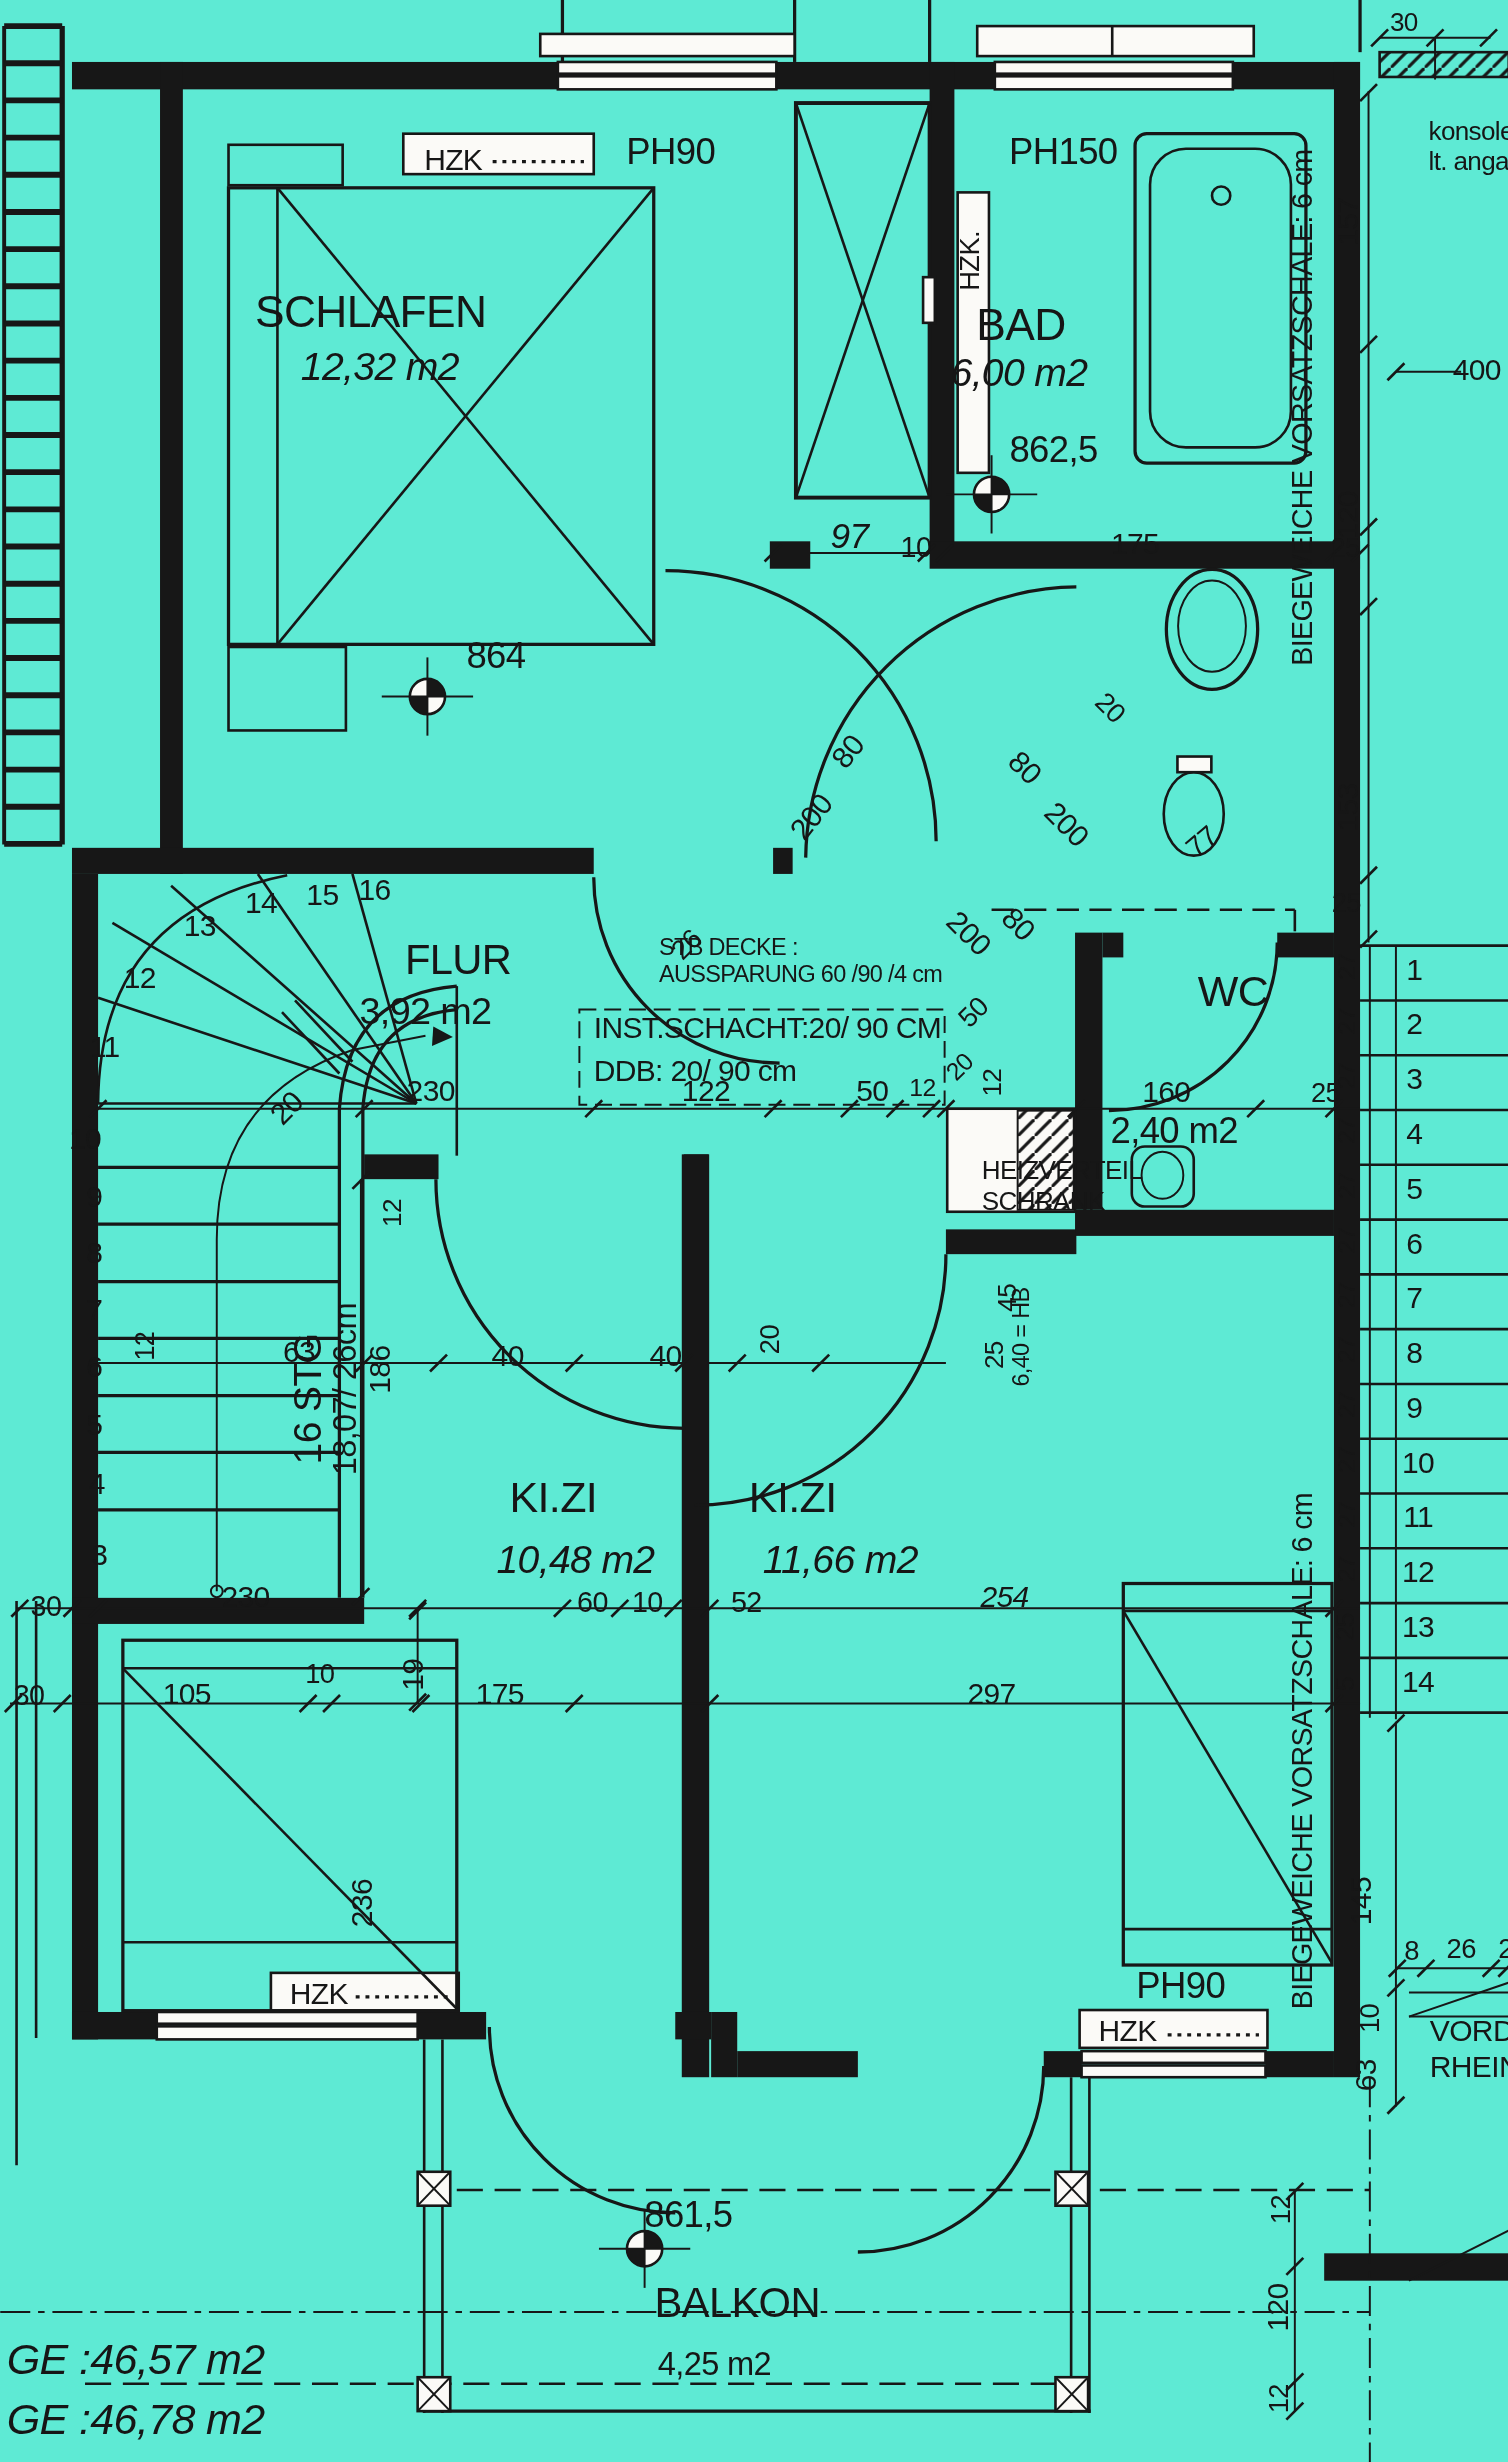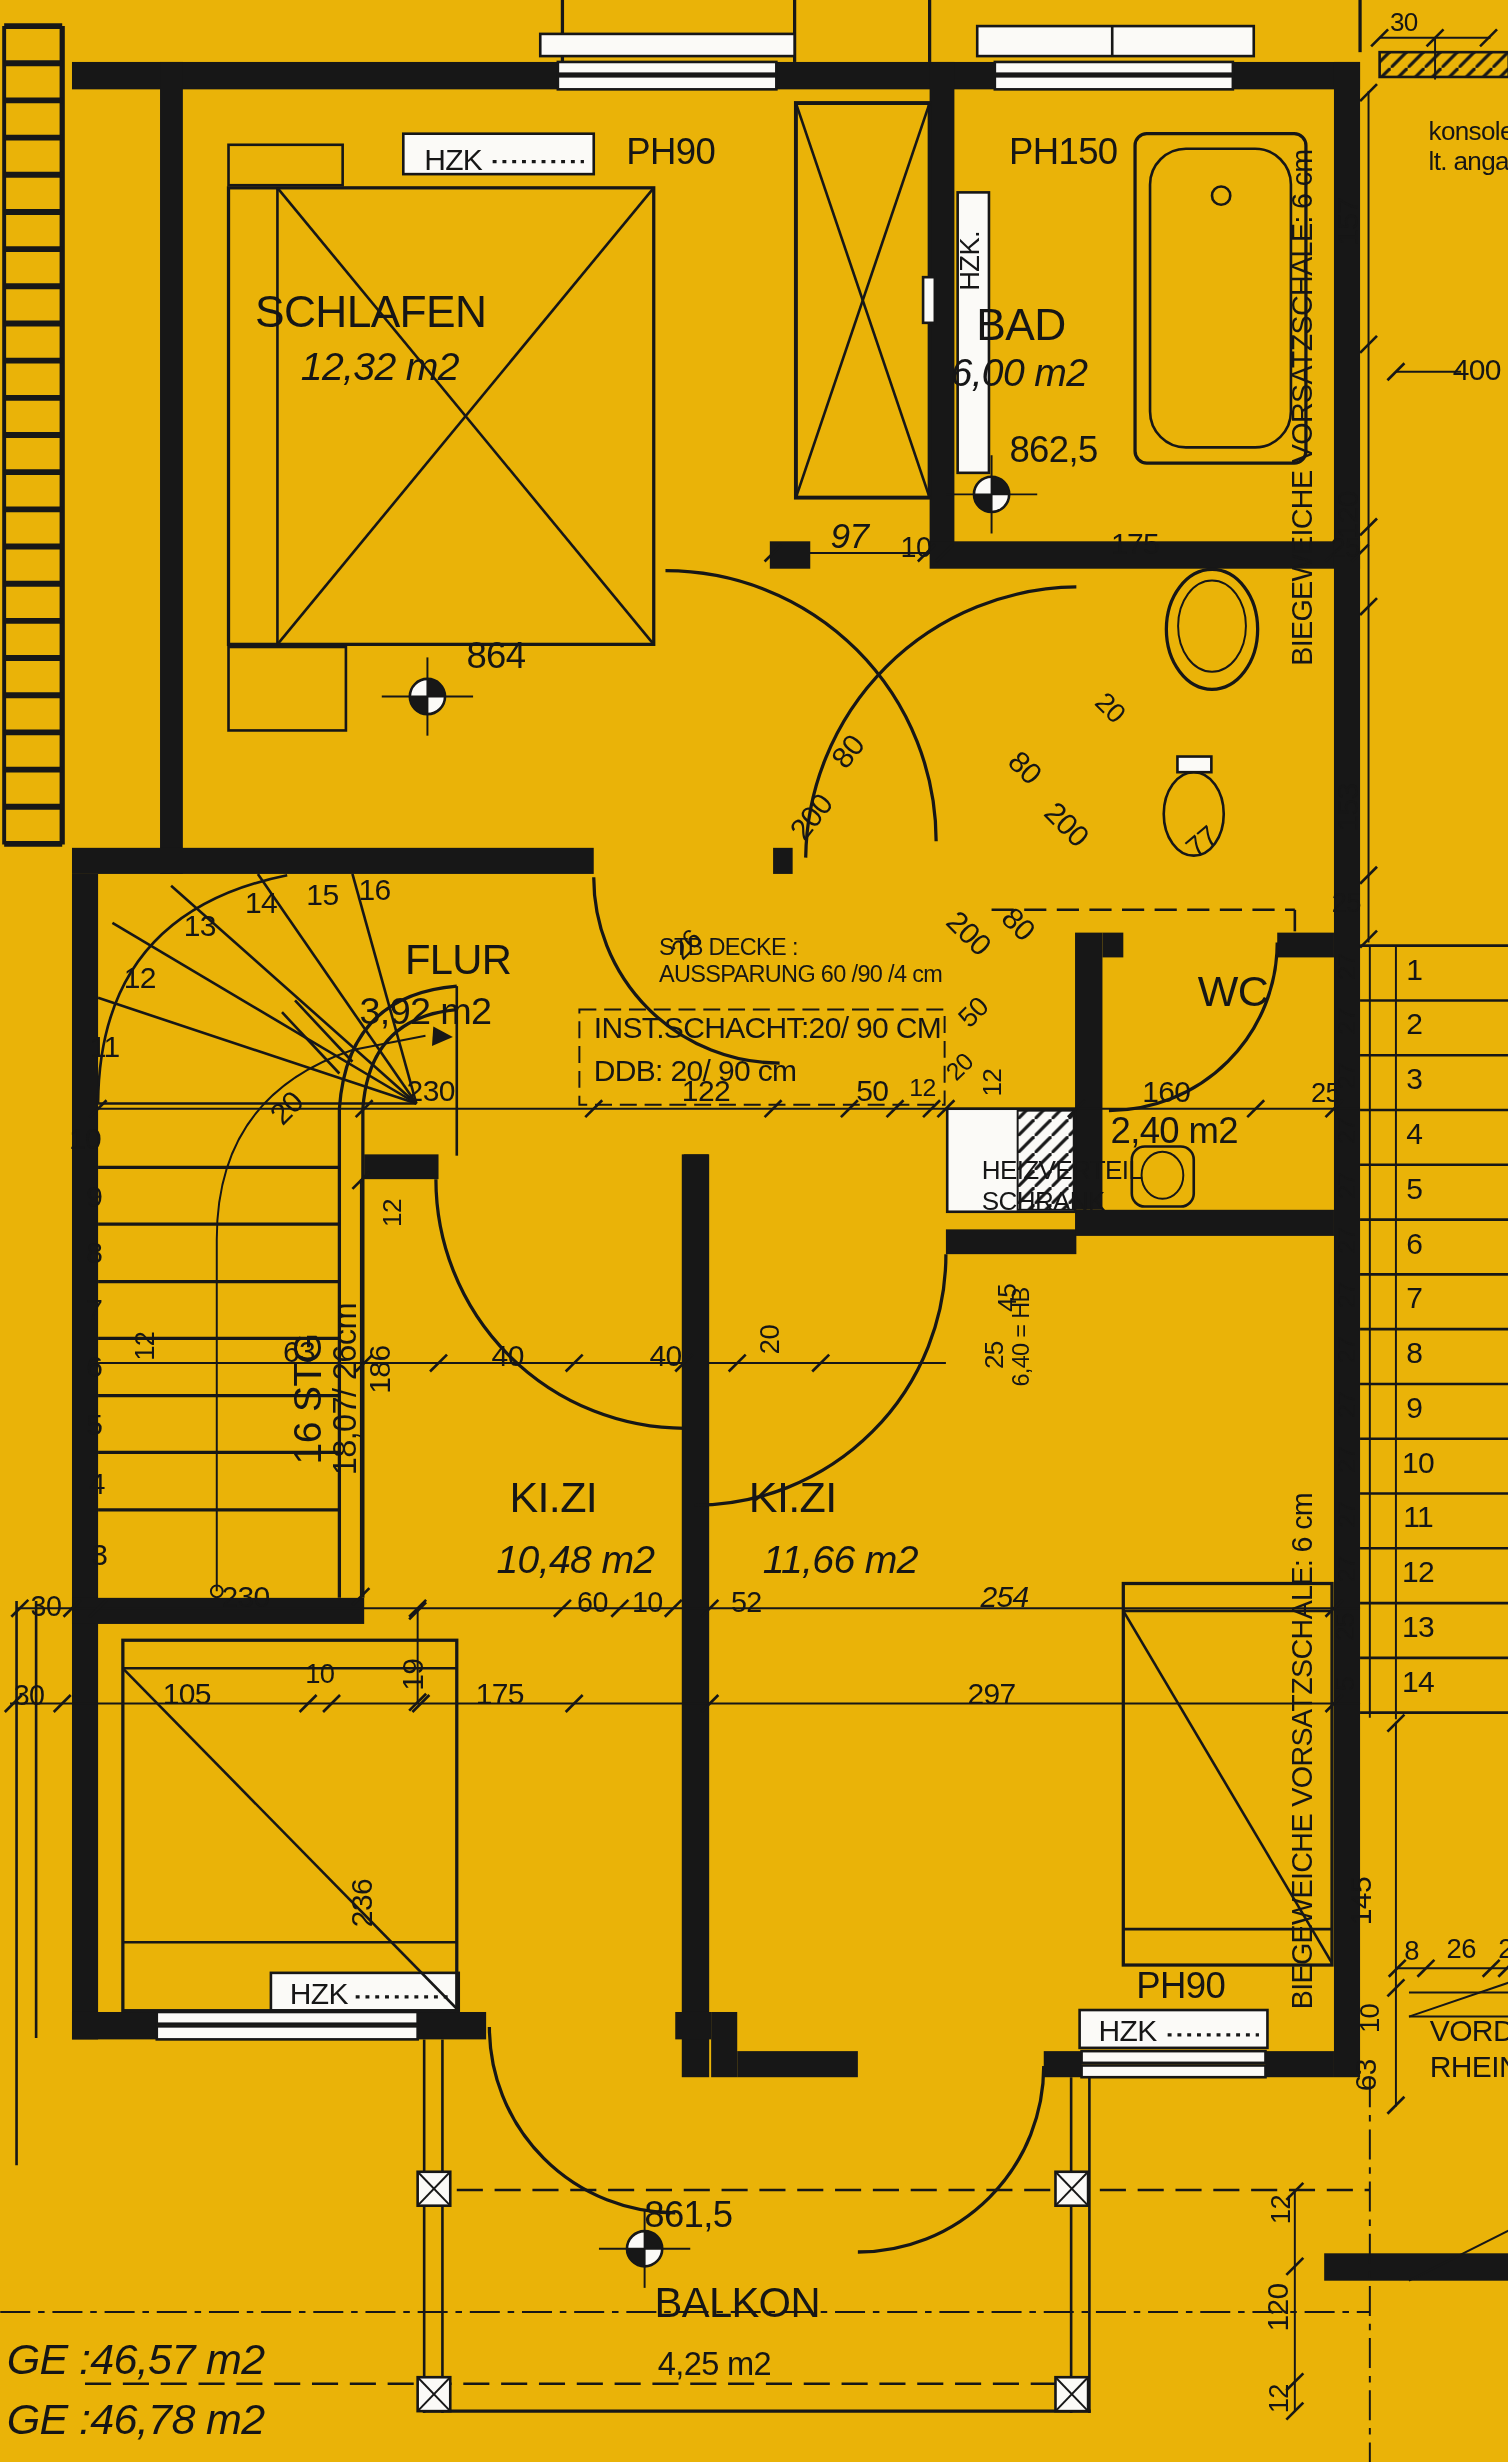--- a/index.html
+++ b/index.html
@@ -1,16 +1,16 @@
 <!DOCTYPE html>
 <html style="font-size:10.4px"><head>
 <meta charset="utf-8">
 <style>
   html,body{margin:0;padding:0;background:#e8e8e6;}
-  #page{position:relative;width:1509px;height:2462px;background:#eab308;overflow:hidden;}
+  #page{position:relative;width:1509px;height:2462px;background:#5eead4;overflow:hidden;}
   svg{position:absolute;left:0;top:0;}
   svg text{font-family:"Liberation Sans","DejaVu Sans",sans-serif;fill:#161616;letter-spacing:-1px;}
   .w{fill:#171717;stroke:none;}
   .ln{stroke:#171717;fill:none;}
   .thin{stroke:#171717;stroke-width:4;fill:#fbfaf7;}
 </style>
 </head>
 <body>
 
 <div id="page">

